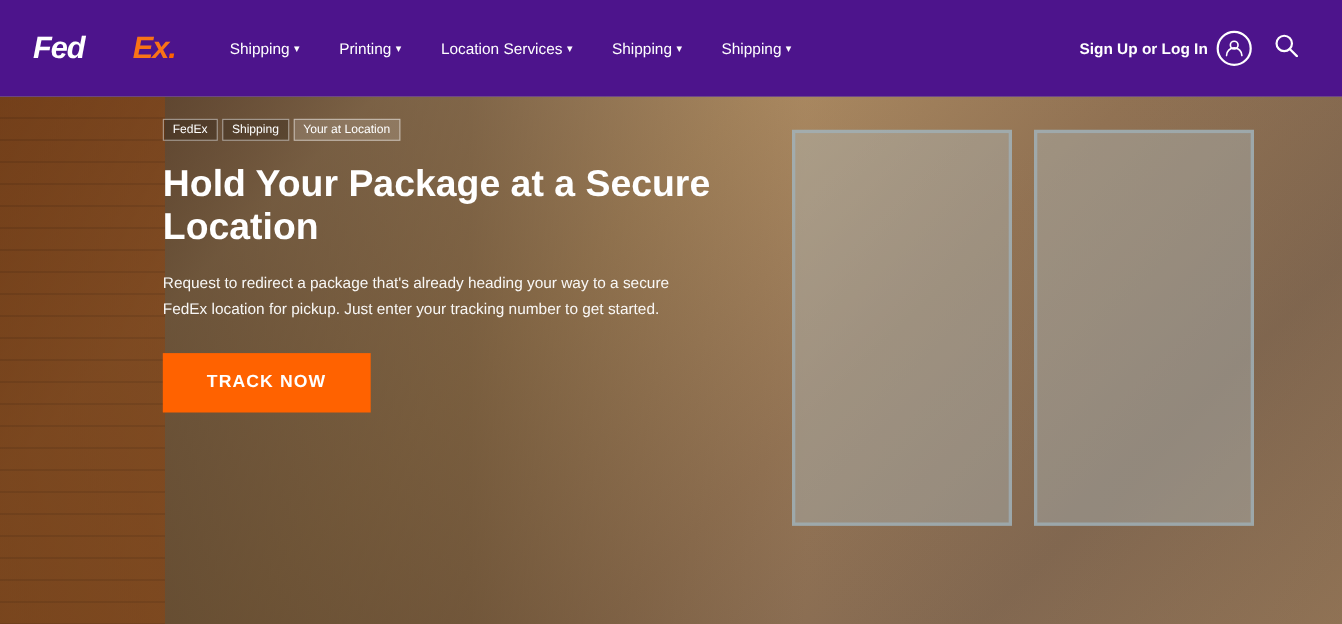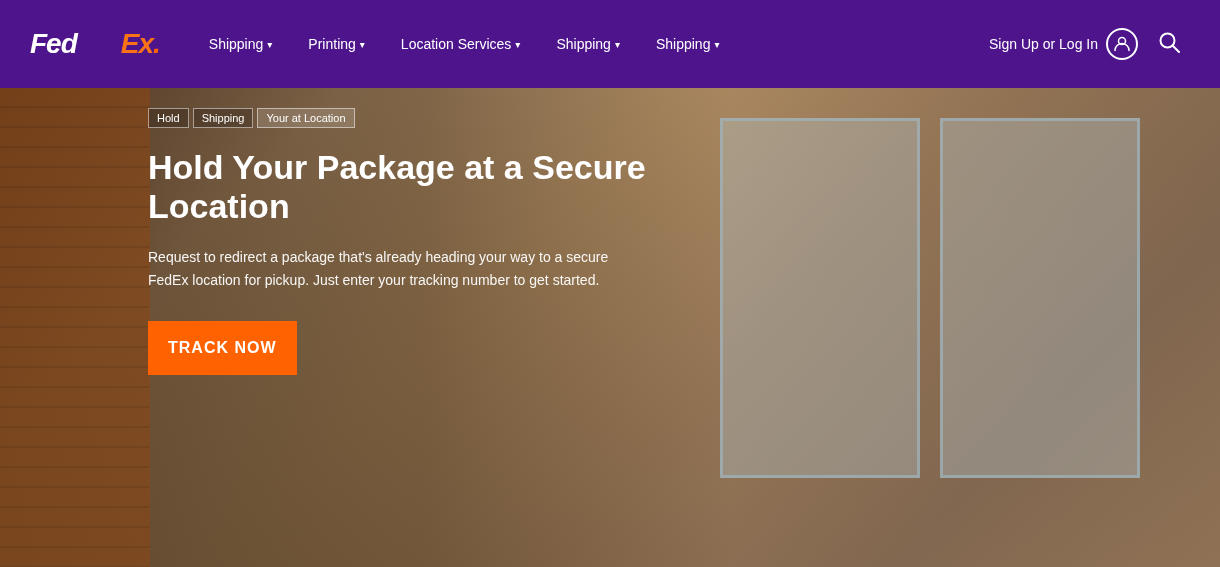--- a/index.html
+++ b/index.html
@@ -65,21 +65,21 @@
     }
     .nav-right {
       display: flex;
       align-items: center;
       gap: 10px;
       margin-left: auto;
     }
     .sign-in {
       color: white;
       font-size: 14px;
-      font-weight: 400;
+      font-weight: 700;
       display: flex;
       align-items: center;
       gap: 8px;
       cursor: pointer;
       white-space: nowrap;
     }
     .user-icon {
       width: 32px;
       height: 32px;
       border: 2px solid white;
@@ -204,21 +204,21 @@
       line-height: 1.6;
       margin-bottom: 30px;
       max-width: 480px;
     }
     .track-btn {
       background-color: #ff6200;
       color: white;
       font-size: 16px;
       font-weight: 700;
       letter-spacing: 1px;
-      padding: 18px 20px;
+      padding: 18px 40px;
       border: none;
       cursor: pointer;
       display: inline-block;
     }
   </style>
 </head>
 <body>
 
 <header class="header">
   <div class="logo">
@@ -267,21 +267,21 @@
   </div>
 </header>
 
 <section class="hero">
   <div class="hero-bg"></div>
   <div class="hero-brick"></div>
   <div class="hero-door-left"></div>
   <div class="hero-door-right"></div>
 
   <nav class="breadcrumb">
-    <span class="breadcrumb-item">Hold</span>
+    <span class="breadcrumb-item">FedEx</span>
     <span class="breadcrumb-sep"> </span>
     <span class="breadcrumb-item">Shipping</span>
     <span class="breadcrumb-sep"> </span>
     <span class="breadcrumb-item active">Your at Location</span>
   </nav>
 
   <div class="hero-content">
     <h1 class="hero-title">Hold Your Package at a Secure Location</h1>
     <p class="hero-desc">Request to redirect a package that's already heading your way to a secure FedEx location for pickup. Just enter your tracking number to get started.</p>
     <button class="track-btn">TRACK NOW</button>

